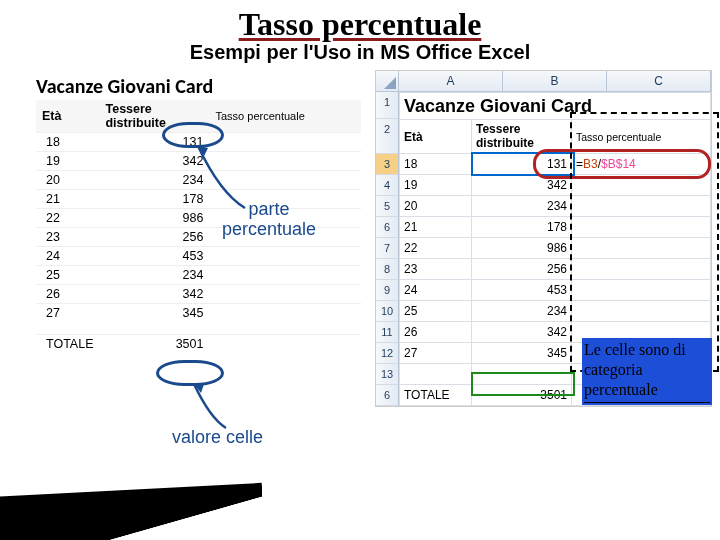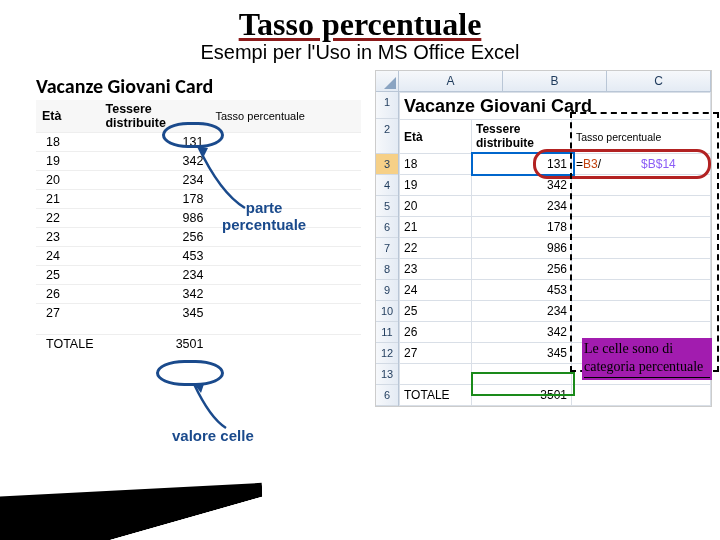--- a/index.html
+++ b/index.html
@@ -21,20 +21,21 @@
     text-decoration-color: #8b1a1a;
     text-underline-offset: 3px;
     margin-top: 6px;
   }
   .subtitle {
     text-align: center;
     font-family: "Comic Sans MS", "Segoe UI", sans-serif;
     font-size: 20px;
     color: #000;
     margin-top: -2px;
+    font-weight: bold;
   }
 
   .content {
     position: relative;
     width: 100%;
     height: 440px;
     margin-top: 6px;
   }
 
   
@@ -153,47 +154,46 @@
   }
   table.excel tr.hdr td {
     font-weight: 700;
     text-align: left;
   }
   table.excel tr.active td { background: transparent; }
   .formula-cell {
     color: #000;
   }
   .formula-cell .ref1 { color: #c2410c; }
-  .formula-cell .ref2 { color: #8b5cf6; margin-left: 40px; }
+  .formula-cell .ref2 { color: #ec4899; }
 
   
   .callout {
     position: absolute;
     font-family: "Comic Sans MS", "Segoe UI", sans-serif;
-    font-size: 15px;
+    font-size: 18px;
     color: #1a4a8c;
     text-align: center;
     line-height: 1.1;
-    font-weight: bold;
   }
   .oval {
     position: absolute;
     border: 3px solid #1a4a8c;
     border-radius: 50% / 60%;
     pointer-events: none;
   }
   .info-box {
     position: absolute;
     right: 8px;
     top: 268px;
     width: 126px;
-    font-size: 14px;
+    font-size: 16px;
     font-family: "Times New Roman", serif;
     line-height: 1.25;
-    background: #a21caf;
+    background: #1d4ed8;
     padding: 2px;
   }
   .dash-rect {
     position: absolute;
     border: 2px dashed #000;
     pointer-events: none;
   }
   .green-rect {
     position: absolute;
     border: 2px solid #1a8a1a;

